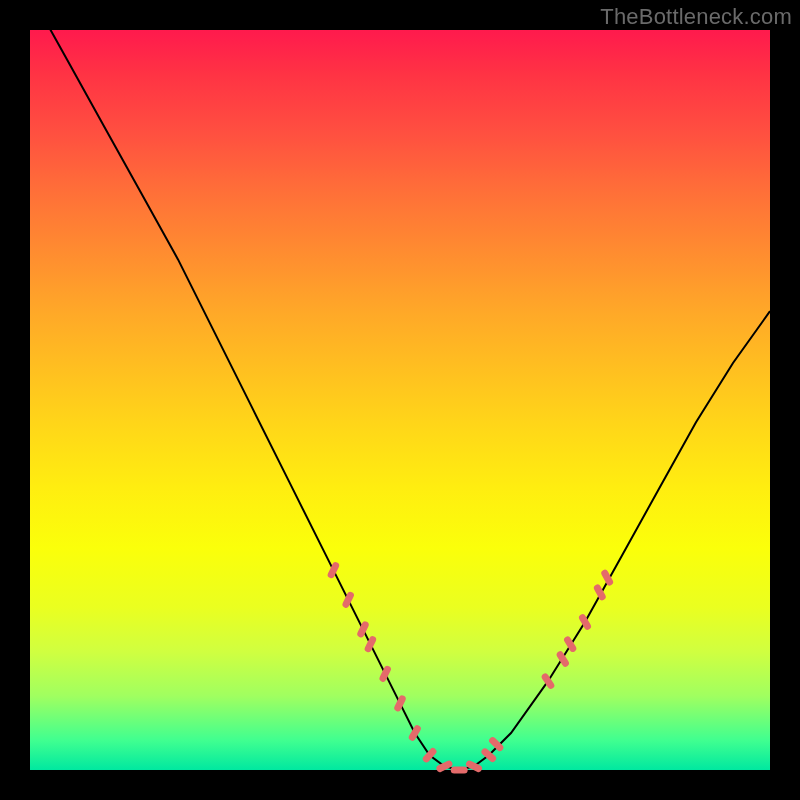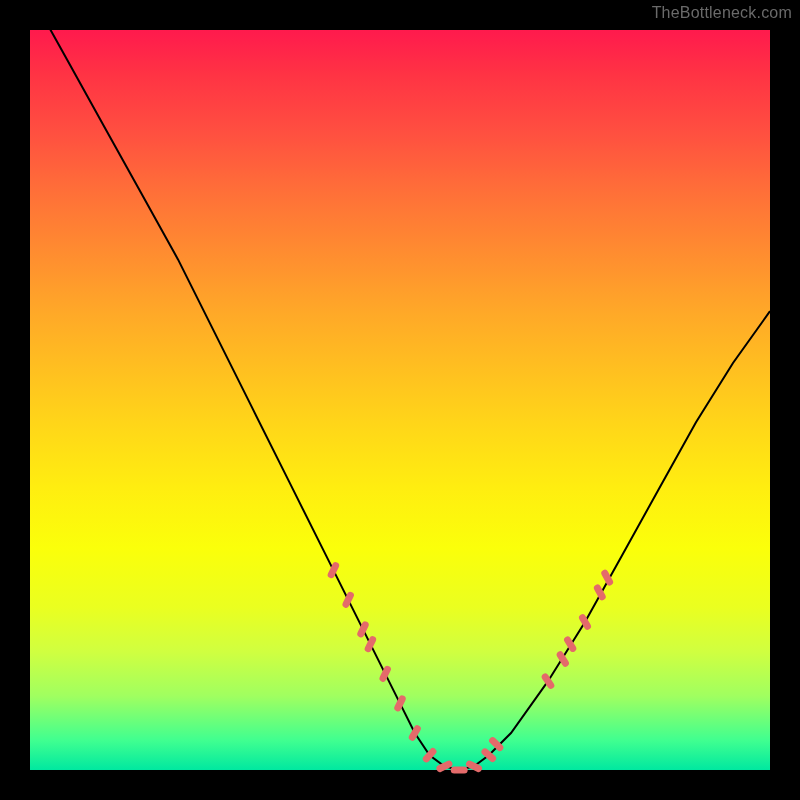--- a/index.html
+++ b/index.html
@@ -32,21 +32,21 @@
       #d0ff40 84%,
       #a0ff60 90%,
       #40ff90 96%,
       #00e8a0 100%);
   }
   .watermark {
     position: absolute;
     top: 4px;
     right: 8px;
     color: #6a6a6a;
-    font-size: 16px;
+    font-size: 22px;
     font-weight: 500;
     letter-spacing: 0.2px;
     user-select: none;
   }
   svg.curve-layer {
     position: absolute;
     left: 0;
     top: 0;
     width: 740px;
     height: 740px;

